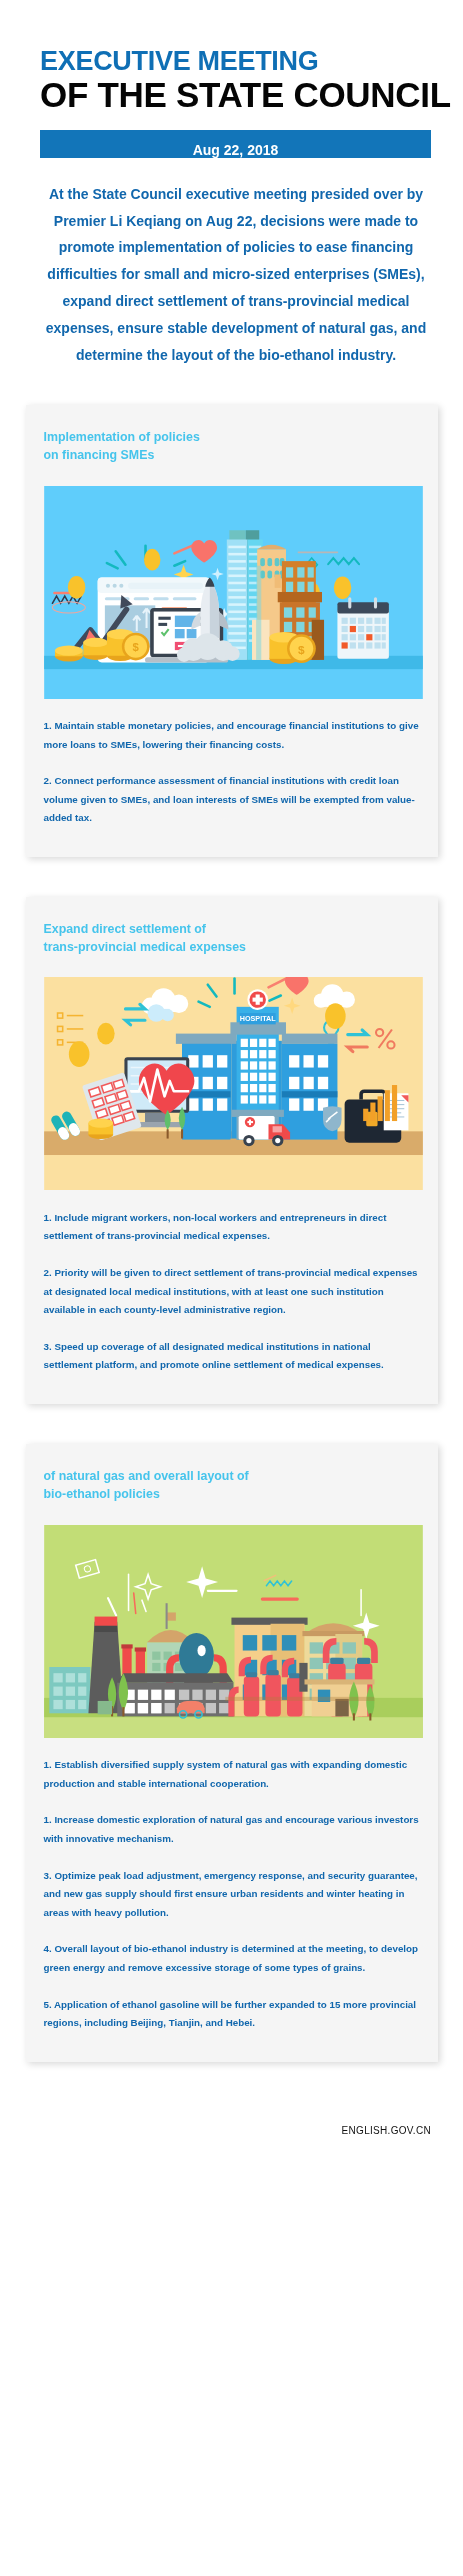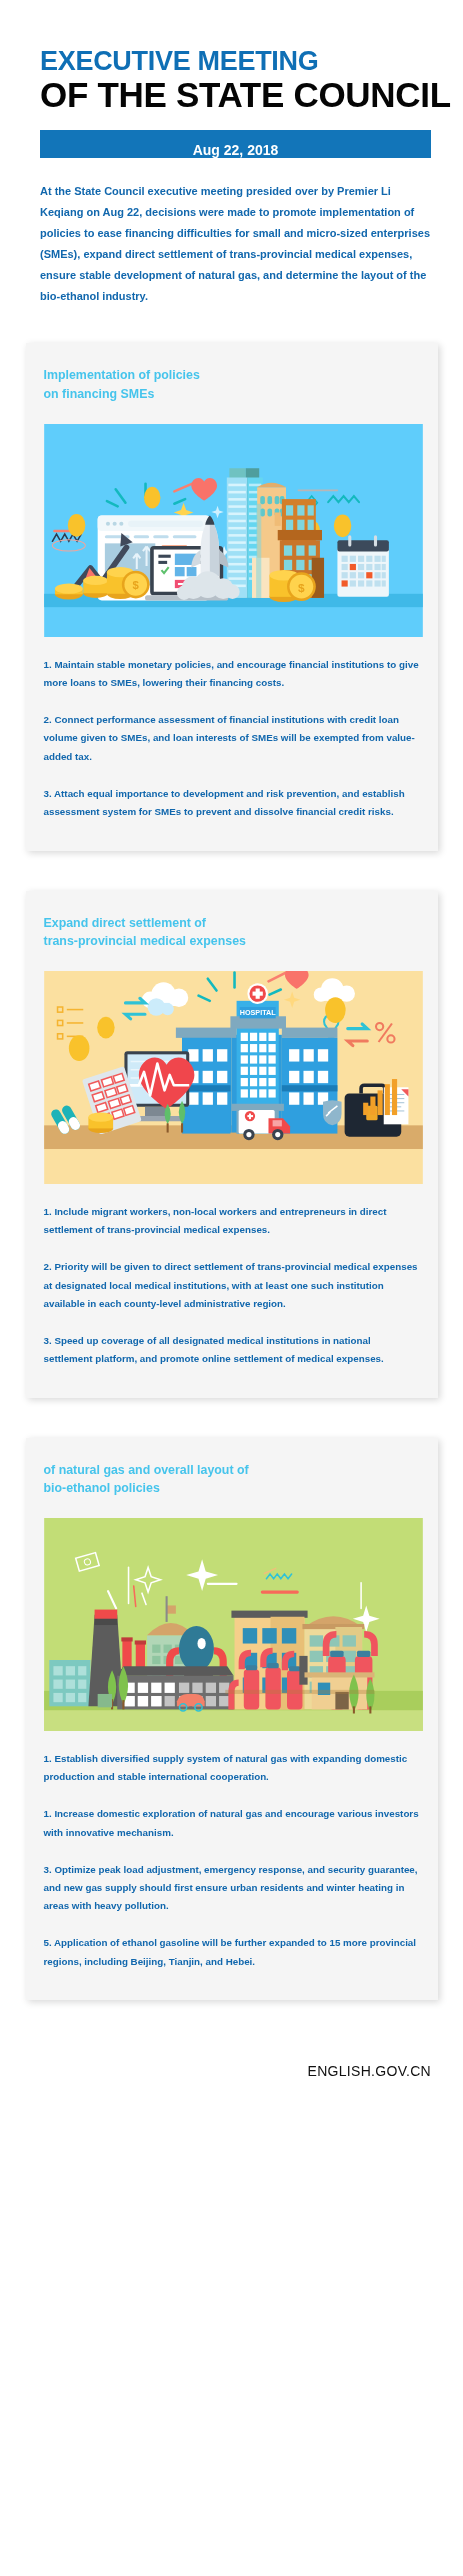--- a/index.html
+++ b/index.html
@@ -44,23 +44,24 @@
   .date-bar-text {
     color: #ffffff;
     font-size: 14px;
     font-weight: bold;
     letter-spacing: 0px;
   }
   .intro {
     margin: 23px 0 16px 0;
     width: 392px;
     color: #1167ad;
-    font-size: 11px;
+    font-size: 14px;
     font-weight: bold;
     line-height: 1.92;
+    text-align: center;
   }
 
   
   .cards { margin-top: 36px; }
   .card {
     position: relative;
     margin: 0 auto 40px auto;
     width: 412px;
     background: #f5f5f5;
     box-shadow: 2.1px 2.1px 7.2px rgba(0,0,0,0.16);
@@ -92,21 +93,21 @@
   }
   .illus svg { display: block; width: 100%; height: 100%; }
 
   
   .footer {
     padding: 23px 33px 28px 0;
     text-align: right;
   }
   .footer-text {
     color: #111111;
-    font-size: 14px;
+    font-size: 10px;
     letter-spacing: 0.3px;
   }
 </style>
 </head>
 <body>
 
 <div class="page">
 
   <div class="header">
     <div class="title-line1">EXECUTIVE MEETING</div>
@@ -346,21 +347,20 @@
           </g>
           <rect x="594" y="272" width="12" height="12" fill="#f15a29"></rect>
           <rect x="626" y="288" width="12" height="12" fill="#f15a29"></rect>
           <rect x="578" y="304" width="12" height="12" fill="#f15a29"></rect>
         </svg>
       </div>
 
       <div class="card-body" id="c0b">
           <div class="point">1. Maintain stable monetary policies, and encourage financial institutions to give more loans to SMEs, lowering their financing costs.</div>
           <div class="point">2. Connect performance assessment of financial institutions with credit loan volume given to SMEs, and loan interests of SMEs will be exempted from value-added tax.</div>
-          <div class="point">3. Attach equal importance to development and risk prevention, and establish assessment system for SMEs to prevent and dissolve financial credit risks.</div>
         </div>
     </div>
 
     <div class="card">
       <div class="card-title" id="c1t">
           <div>Expand direct settlement of</div>
           <div>trans-provincial medical expenses</div>
         </div>
 
       <div class="illus">
@@ -780,20 +780,21 @@
           <rect x="632" y="366" width="4" height="14" fill="#8a5a2b"></rect>
 
           <rect x="352" y="334" width="290" height="8" fill="#b07f3c" opacity="0.35"></rect>
         </svg>
       </div>
 
       <div class="card-body" id="c2b">
           <div class="point">1. Establish diversified supply system of natural gas with expanding domestic production and stable international cooperation.</div>
           <div class="point">1. Increase domestic exploration of natural gas and encourage various investors with innovative mechanism.</div>
           <div class="point">3. Optimize peak load adjustment, emergency response, and security guarantee, and new gas supply should first ensure urban residents and winter heating in areas with heavy pollution.</div>
+          <div class="point">4. Overall layout of bio-ethanol industry is determined at the meeting, to develop green energy and remove excessive storage of some types of grains.</div>
           <div class="point">5. Application of ethanol gasoline will be further expanded to 15 more provincial regions, including Beijing, Tianjin, and Hebei.</div>
         </div>
     </div>
 
   </div>
 
   <div class="footer">
     <span class="footer-text">ENGLISH.GOV.CN</span>
   </div>
 

